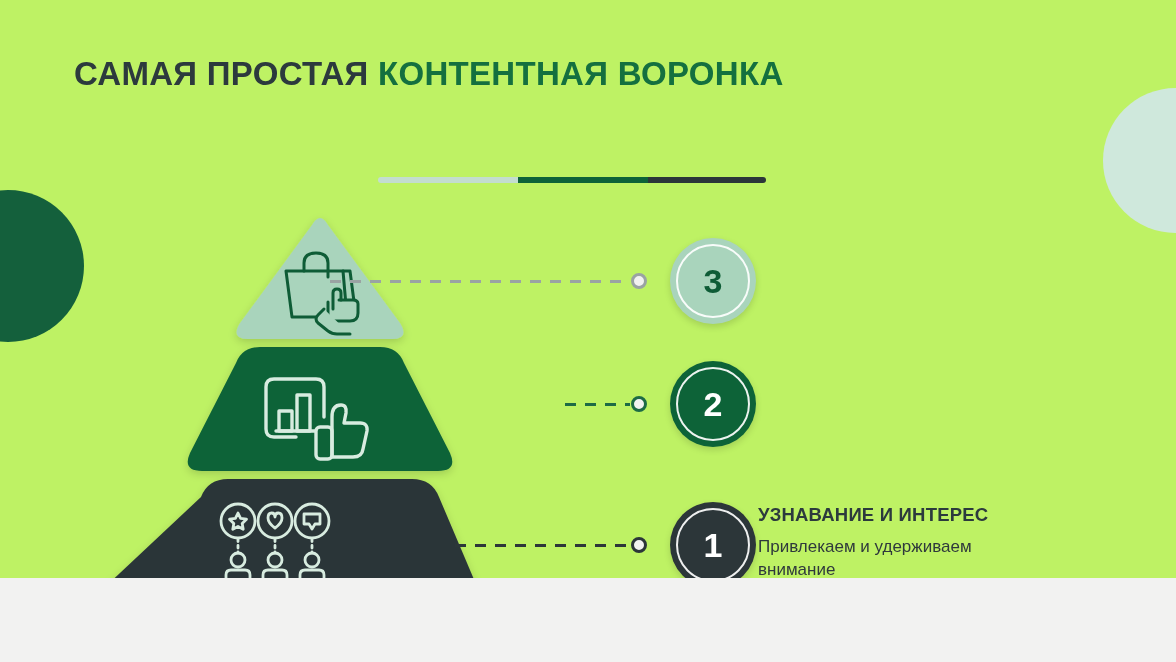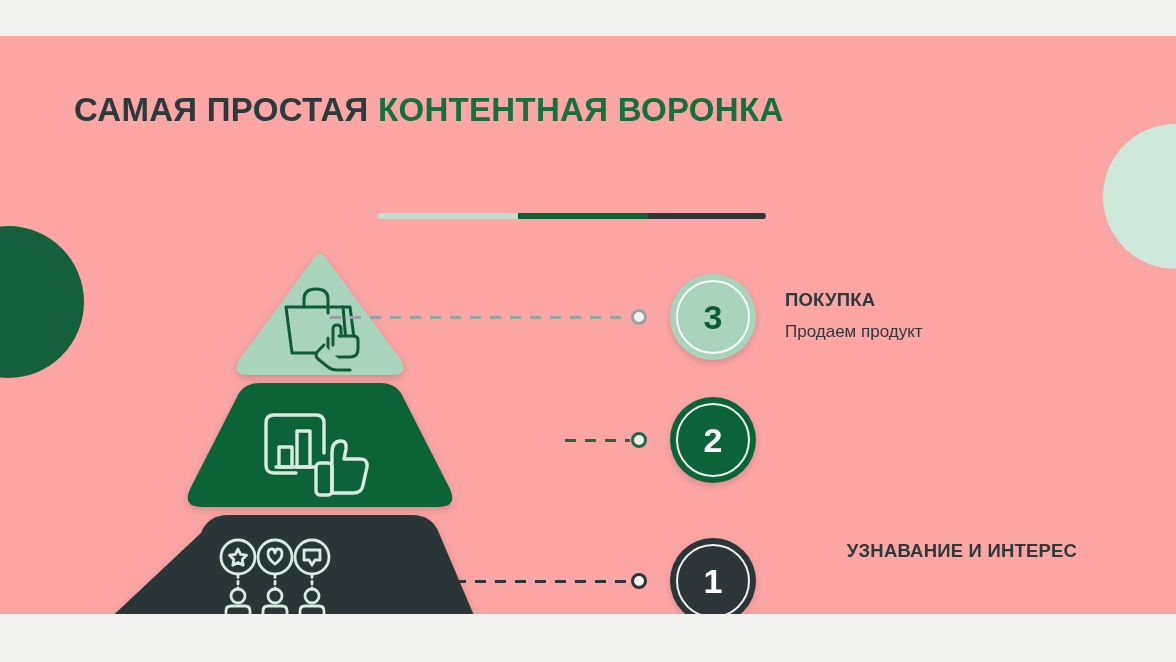--- a/index.html
+++ b/index.html
@@ -7,23 +7,22 @@
     padding: 0;
     background: #f2f2f1;
   }
   body {
     font-family: "Liberation Sans", sans-serif;
   }
   .slide {
     position: relative;
     width: 1176px;
     height: 578px;
-    background: #fca5a5;
+    background: #bef264;
     overflow: hidden;
-    margin-top: 36px;
   }
 
   
   .blob-left {
     position: absolute;
     left: -68px;
     top: 190px;
     width: 152px;
     height: 152px;
     border-radius: 50%;
@@ -222,29 +221,27 @@
 
   <div class="connector c-green" style="left:565px; top:403px; width:65px;"></div>
   <div class="conn-dot c-green" style="left:631px; top:396px;"></div>
 
   <div class="connector c-dark" style="left:455px; top:544px; width:175px;"></div>
   <div class="conn-dot c-dark" style="left:631px; top:537px;"></div>
 
   <div class="num-circle num-3" style="left:670px; top:238px;">
     <span>3</span>
   </div>
-  <div class="step-text" style="left:785px; top:252px; width:330px;">
-    <div class="step-head">ПОКУПКА</div>
-    <div class="step-sub">Продаем продукт</div>
-  </div>
 
   <div class="num-circle num-2" style="left:670px; top:361px;">
     <span>2</span>
   </div>
 
   <div class="num-circle num-1" style="left:670px; top:502px;">
     <span>1</span>
   </div>
-  <div class="step-text" style="left:792px; top:503px; width:340px;text-align:center;">
+  <div class="step-text" style="left:758px; top:503px; width:340px;">
     <div class="step-head">УЗНАВАНИЕ И ИНТЕРЕС</div>
+    <div class="step-sub">Привлекаем и удерживаем
+внимание</div>
   </div>
 
 </div>
 
 </body></html>

